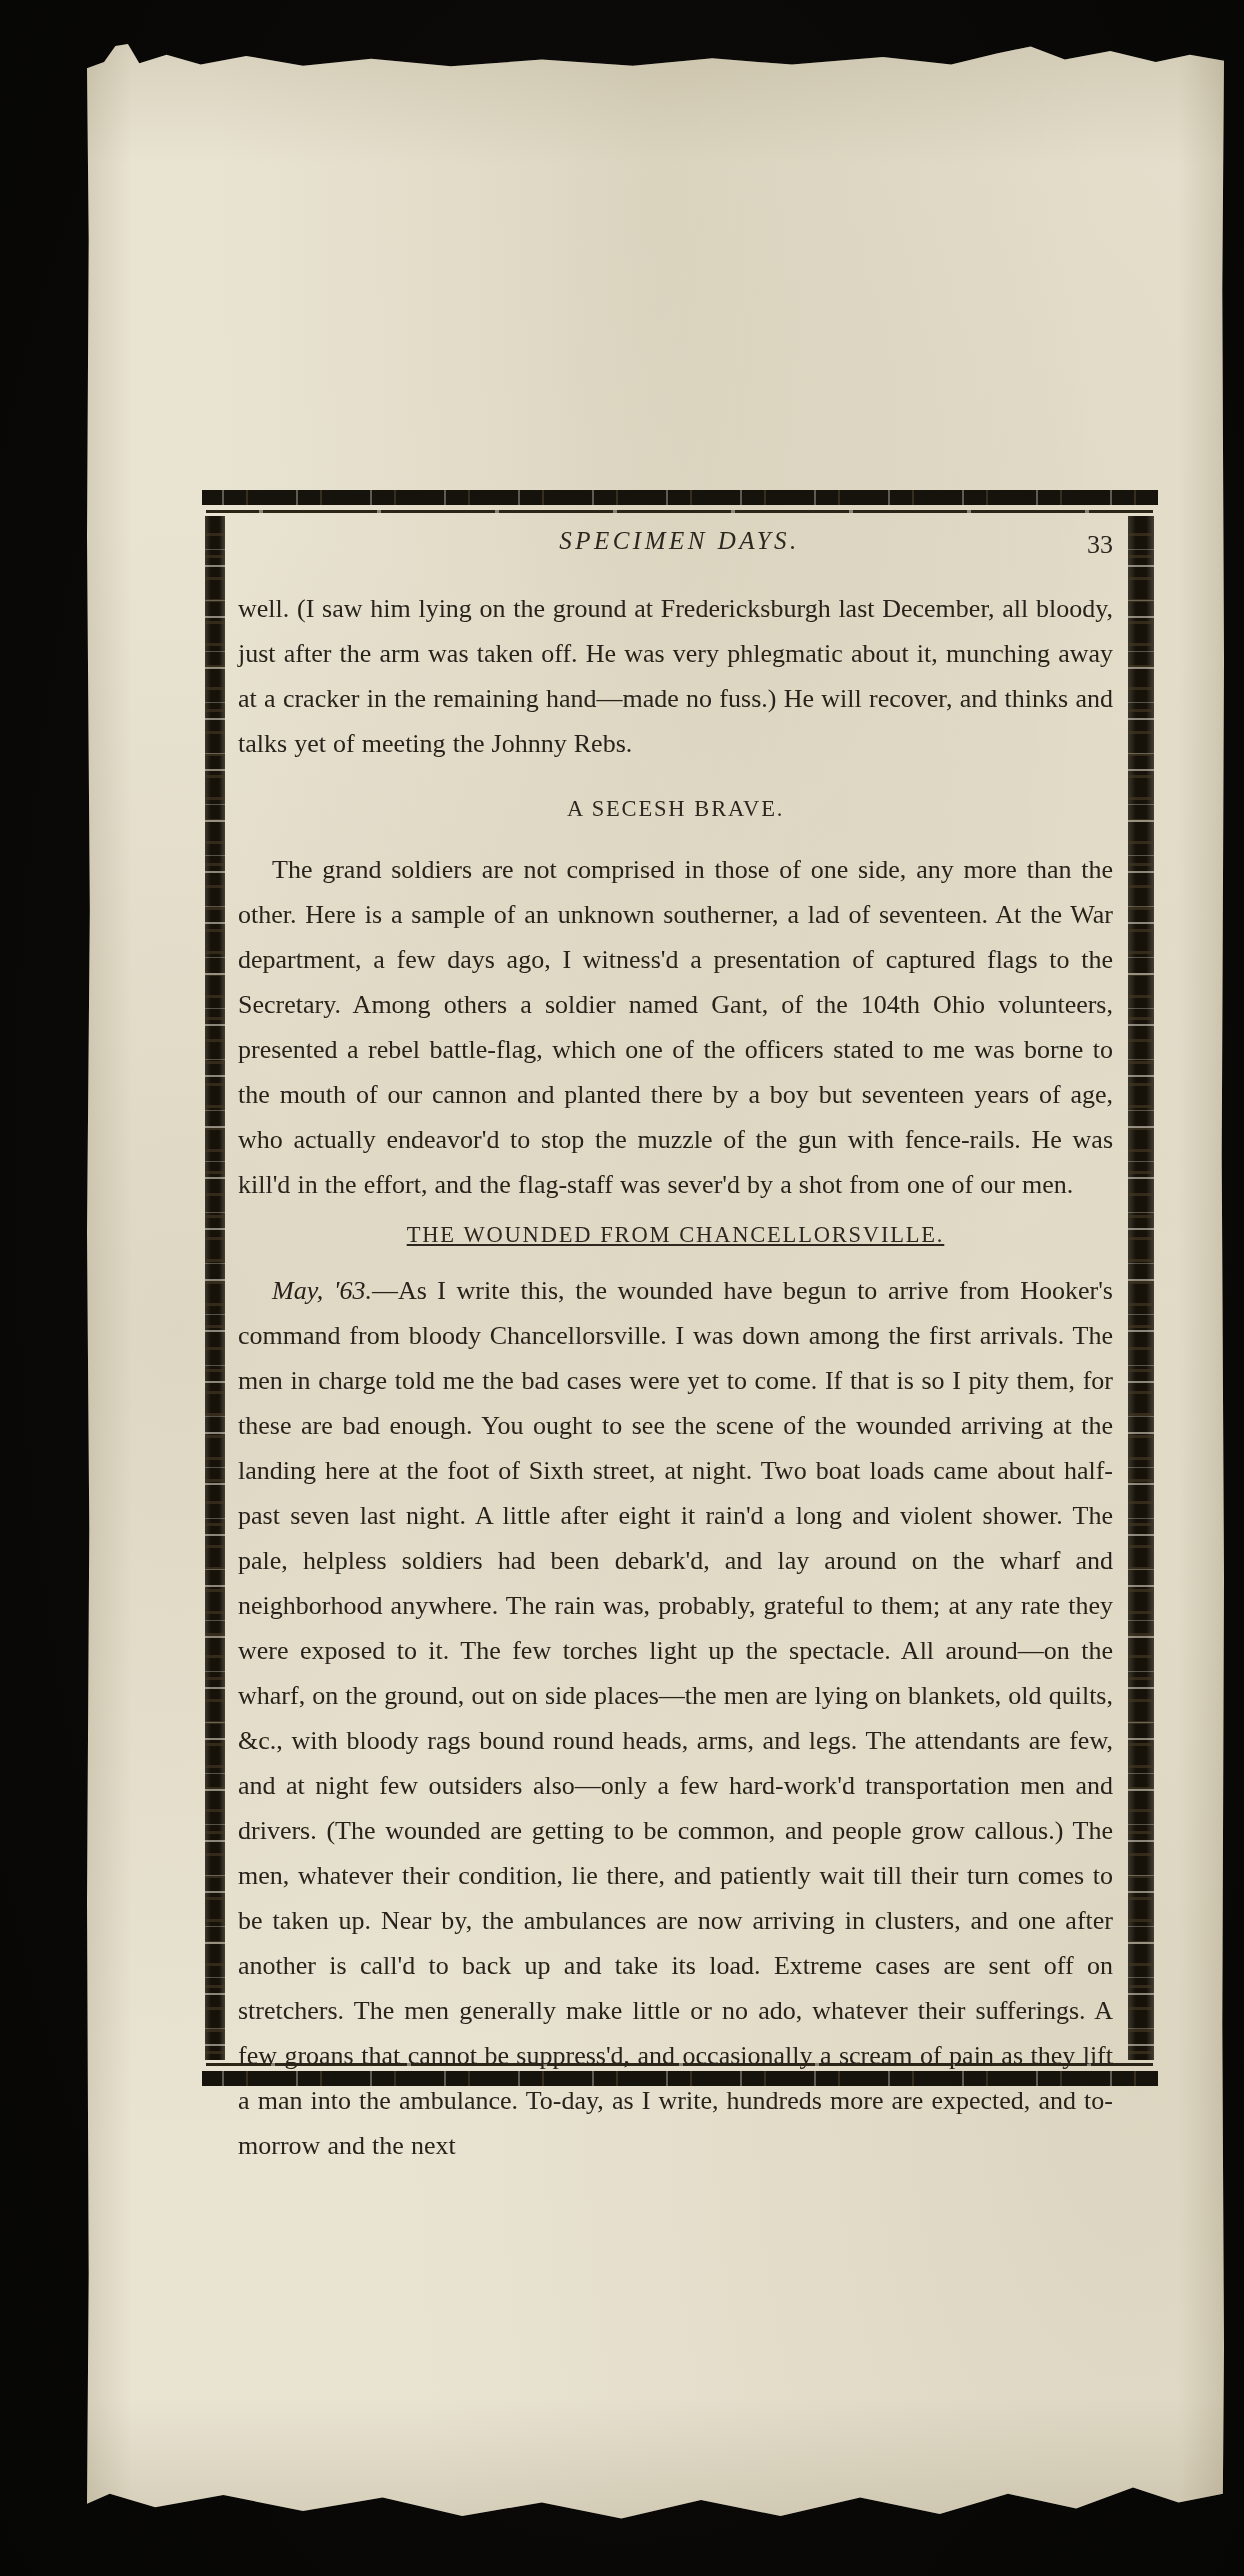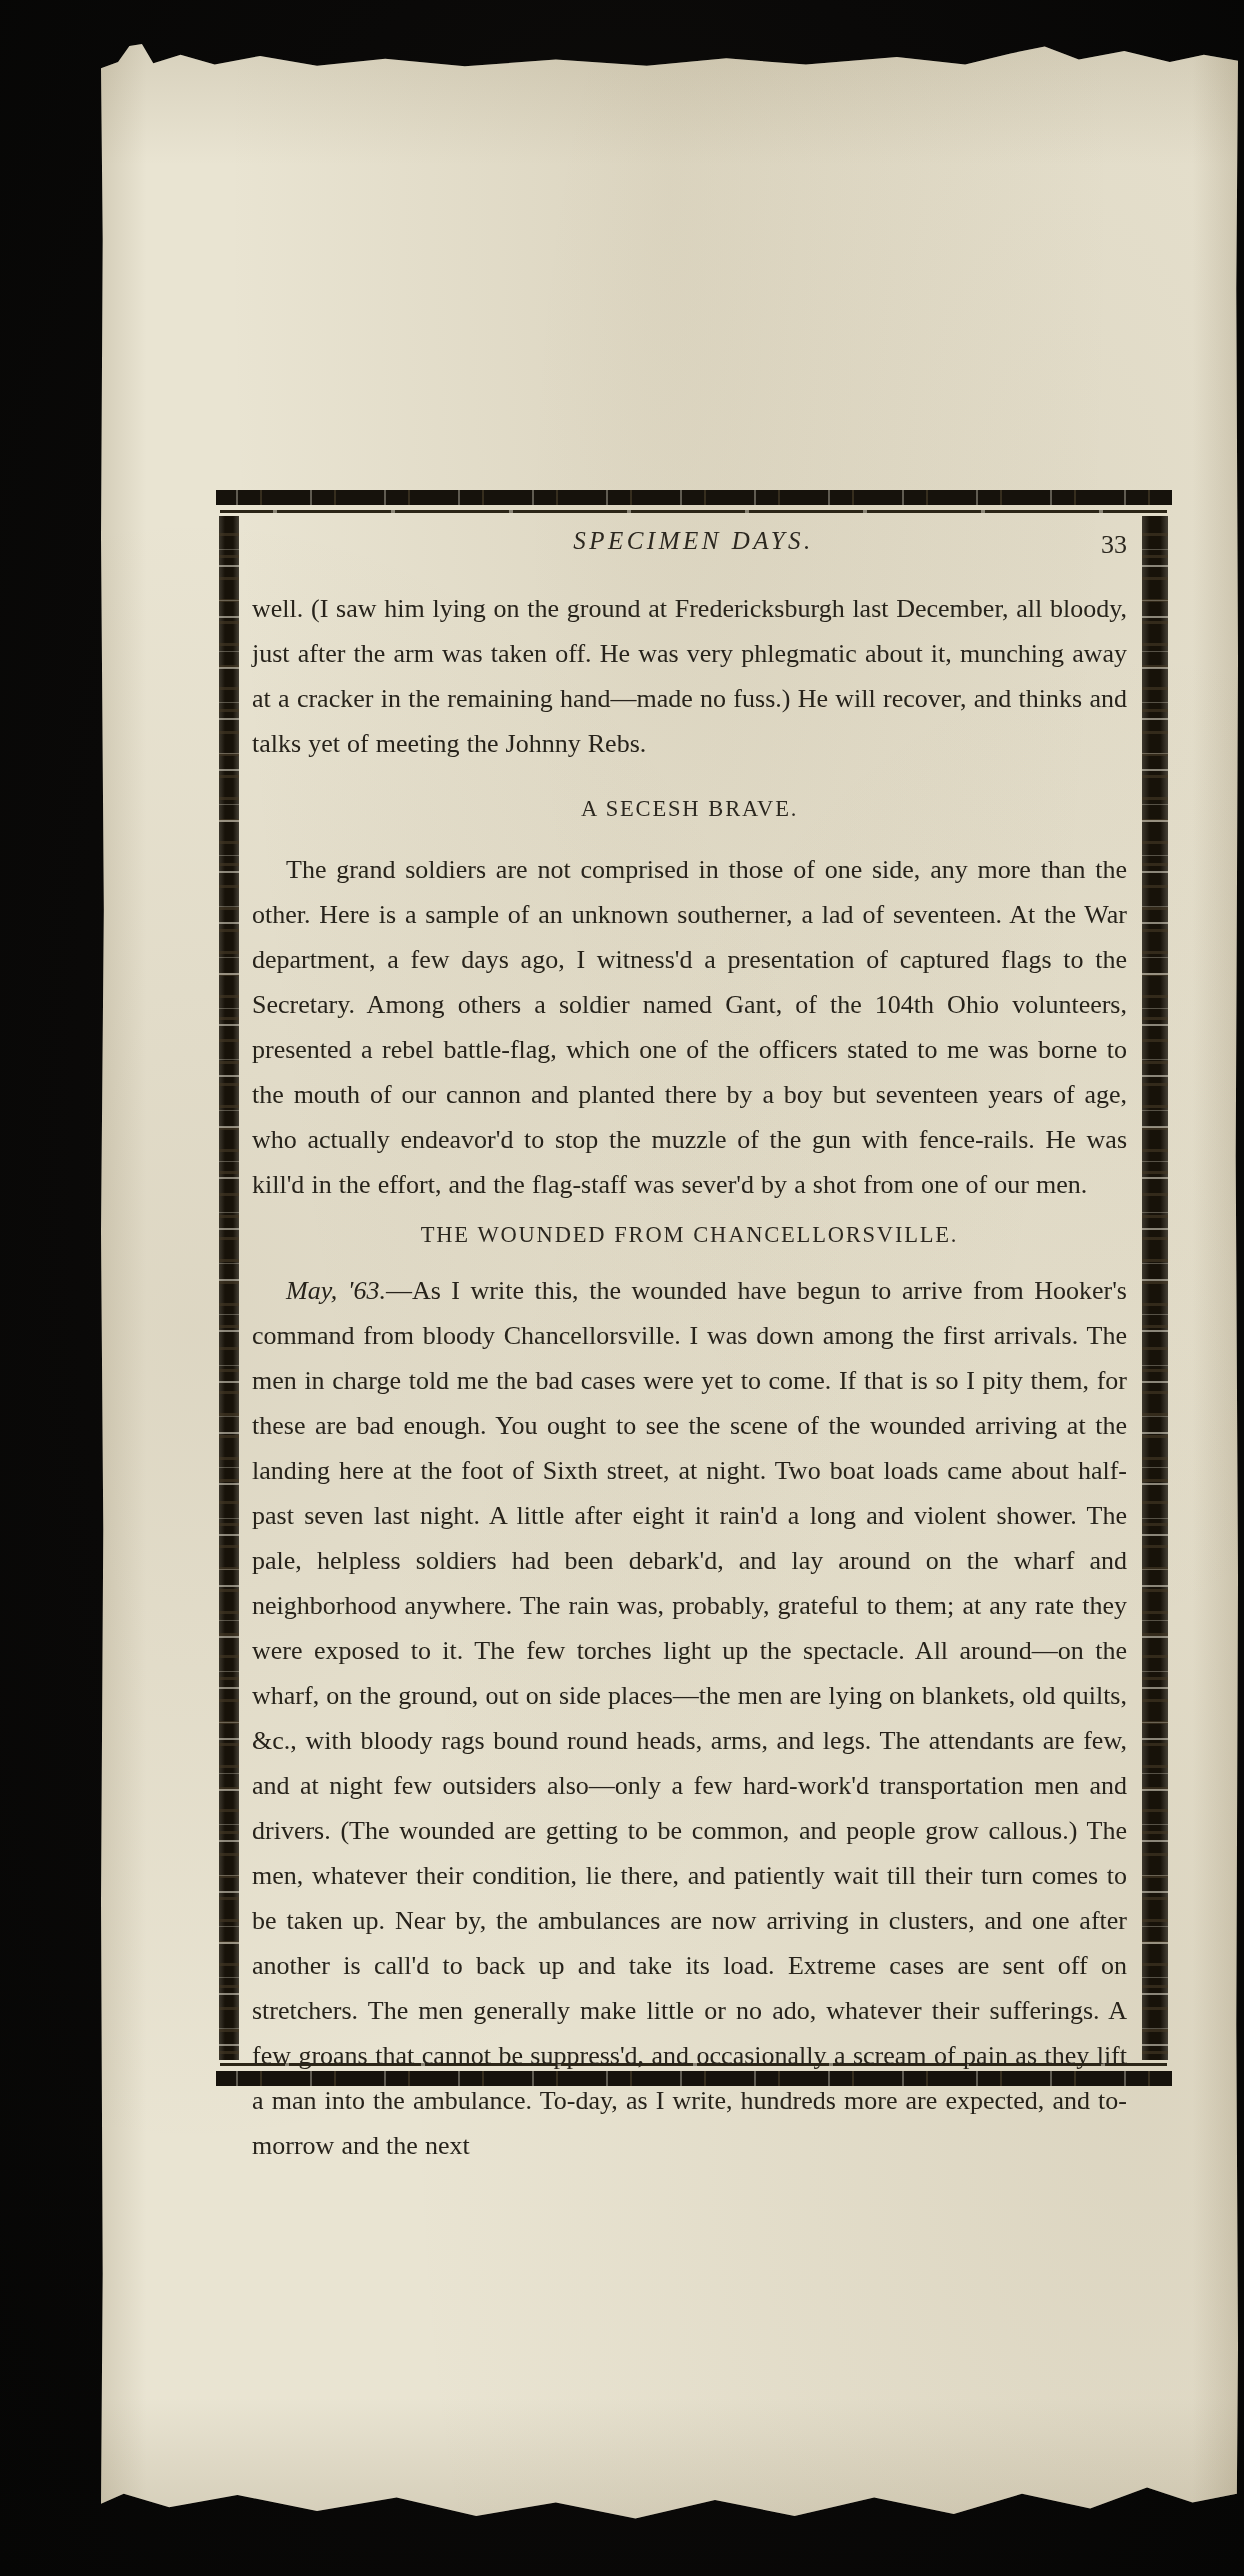--- a/index.html
+++ b/index.html
@@ -14,21 +14,21 @@
     background-color: #0a0908;
     background-image:
       radial-gradient(ellipse at 50% 45%, #14120d 0%, #0a0908 62%, #060605 100%),
       linear-gradient(180deg, #080706 0%, #0c0b09 100%);
     font-family: "Liberation Serif", serif;
   }
 
   
   .paper {
     position: absolute;
-    left: 101px;
+    left: 87px;
     top: 41px;
     width: 1137px;
     height: 2480px;
     background-color: #e9e4d2;
     background-image:
       radial-gradient(ellipse at 50% 6%, rgba(125,105,65,0.12), transparent 55%),
       radial-gradient(ellipse at 8% 52%, rgba(115,95,60,0.10), transparent 45%),
       radial-gradient(ellipse at 92% 82%, rgba(125,105,65,0.12), transparent 50%),
       radial-gradient(ellipse at 85% 20%, rgba(120,100,60,0.08), transparent 40%),
       linear-gradient(90deg, rgba(105,88,52,0.16) 0%, rgba(0,0,0,0) 4%, rgba(0,0,0,0) 96%, rgba(105,88,52,0.18) 100%),
@@ -132,21 +132,21 @@
   }
   .para.indent { text-indent: 34px; }
   .heading {
     text-align: center;
     text-indent: 0;
     font-size: 22.5px;
     letter-spacing: 1.8px;
     color: #2c2820;
   }
   .heading-1 { margin-top: 20px; margin-bottom: 16px; }
-  .heading-2 { margin-top: 4.7px;  margin-bottom: 11.8px; }
+  .heading-2 { margin-top: 4.7px;  margin-bottom: 11.8px; text-decoration: underline; }
   .lead-italic { font-style: italic; }
 </style>
 </head>
 <body>
 
 <div class="paper">
 
   <div class="frame">
 
     <div class="rule-h rule-top"></div>

